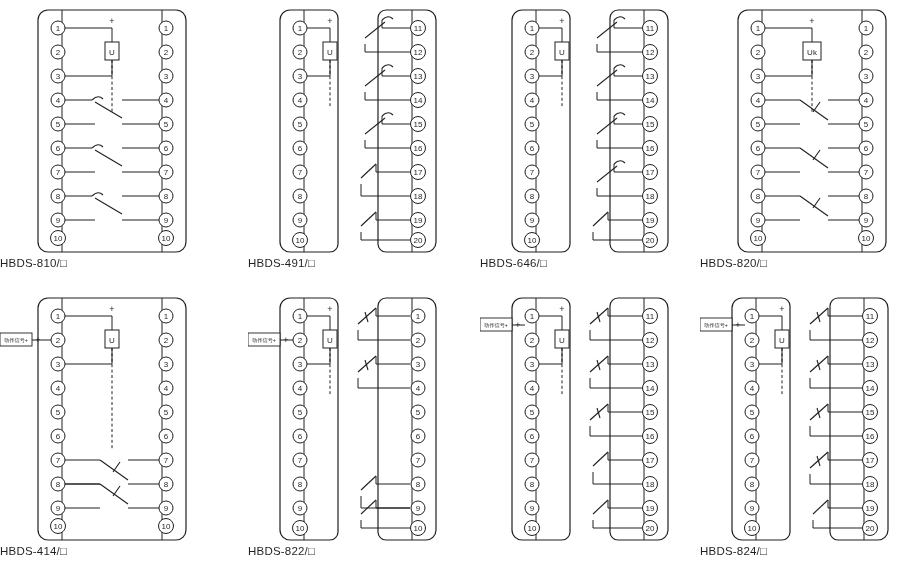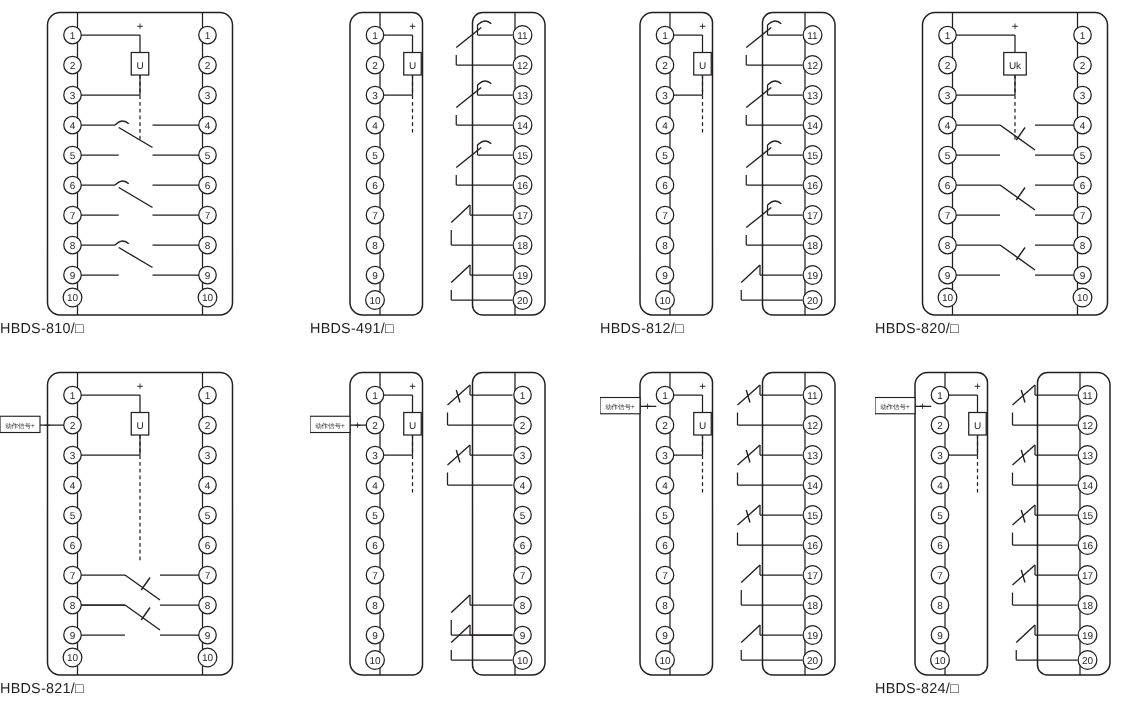--- a/index.html
+++ b/index.html
@@ -319,21 +319,21 @@
           <line class="ln" x1="117" y1="194" x2="162" y2="194"></line>
 
           <line class="ln" x1="162" y1="218" x2="128" y2="218"></line>
           <line class="ln" x1="128" y1="218" x2="128" y2="210"></line>
           <line class="ln2" x1="128" y1="210" x2="113" y2="224"></line>
           <line class="ln" x1="113" y1="230" x2="113" y2="238"></line>
           <line class="ln" x1="113" y1="238" x2="162" y2="238"></line>
         </g>
       </svg>
     </div>
-    <div class="caption">HBDS-812/□</div>
+    <div class="caption">HBDS-646/□</div>
   </div>
 
   <div class="cell" style="left:700px;top:2px;">
     <div class="diagram">
       <svg width="225" height="258" viewBox="0 0 225 258">
         <path class="body" d="M48 8 h128 a10 10 0 0 1 10 10 v222 a10 10 0 0 1 -10 10 h-128 a10 10 0 0 1 -10 -10 v-222 a10 10 0 0 1 10 -10 z"></path>
         <line class="ln" x1="62" y1="8" x2="62" y2="250"></line>
         <line class="ln" x1="162" y1="8" x2="162" y2="250"></line>
         <g>
           <circle class="term" cx="58" cy="26" r="7"></circle>
@@ -492,21 +492,21 @@
           <line class="ln" x1="128" y1="170" x2="159" y2="170"></line>
 
           <line class="ln" x1="65" y1="194" x2="100" y2="194"></line>
           <line class="ln2" x1="100" y1="194" x2="128" y2="214"></line>
           <line class="ln2" x1="113" y1="206" x2="120" y2="196"></line>
           <line class="ln" x1="128" y1="218" x2="159" y2="218"></line>
           <line class="ln" x1="65" y1="218" x2="100" y2="218"></line>
         </g>
       </svg>
     </div>
-    <div class="caption">HBDS-821/□</div>
+    <div class="caption">HBDS-414/□</div>
   </div>
 
   <div class="cell" style="left:248px;top:290px;">
     <div class="diagram">
       <svg width="225" height="258" viewBox="0 0 225 258">
         <path class="body" d="M42 8 h40 a8 8 0 0 1 8 8 v226 a8 8 0 0 1 -8 8 h-40 a10 10 0 0 1 -10 -10 v-222 a10 10 0 0 1 10 -10 z"></path>
         <path class="body" d="M138 8 h40 a10 10 0 0 1 10 10 v222 a10 10 0 0 1 -10 10 h-40 a8 8 0 0 1 -8 -8 v-226 a8 8 0 0 1 8 -8 z"></path>
         <line class="ln" x1="56" y1="8" x2="56" y2="250"></line>
         <line class="ln" x1="164" y1="8" x2="164" y2="250"></line>
         <g>
@@ -591,20 +591,21 @@
           <line class="ln" x1="113" y1="218" x2="162" y2="218"></line>
 
           <line class="ln" x1="162" y1="218" x2="128" y2="218"></line>
           <line class="ln" x1="128" y1="218" x2="128" y2="210"></line>
           <line class="ln2" x1="128" y1="210" x2="113" y2="224"></line>
           <line class="ln" x1="113" y1="230" x2="113" y2="238"></line>
           <line class="ln" x1="113" y1="238" x2="162" y2="238"></line>
         </g>
       </svg>
     </div>
+    <div class="caption">HBDS-822/□</div>
   </div>
 
   <div class="cell" style="left:480px;top:290px;">
     <div class="diagram">
       <svg width="225" height="258" viewBox="0 0 225 258">
         <path class="body" d="M42 8 h40 a8 8 0 0 1 8 8 v226 a8 8 0 0 1 -8 8 h-40 a10 10 0 0 1 -10 -10 v-222 a10 10 0 0 1 10 -10 z"></path>
         <path class="body" d="M138 8 h40 a10 10 0 0 1 10 10 v222 a10 10 0 0 1 -10 10 h-40 a8 8 0 0 1 -8 -8 v-226 a8 8 0 0 1 8 -8 z"></path>
         <line class="ln" x1="56" y1="8" x2="56" y2="250"></line>
         <line class="ln" x1="164" y1="8" x2="164" y2="250"></line>
         <g>

